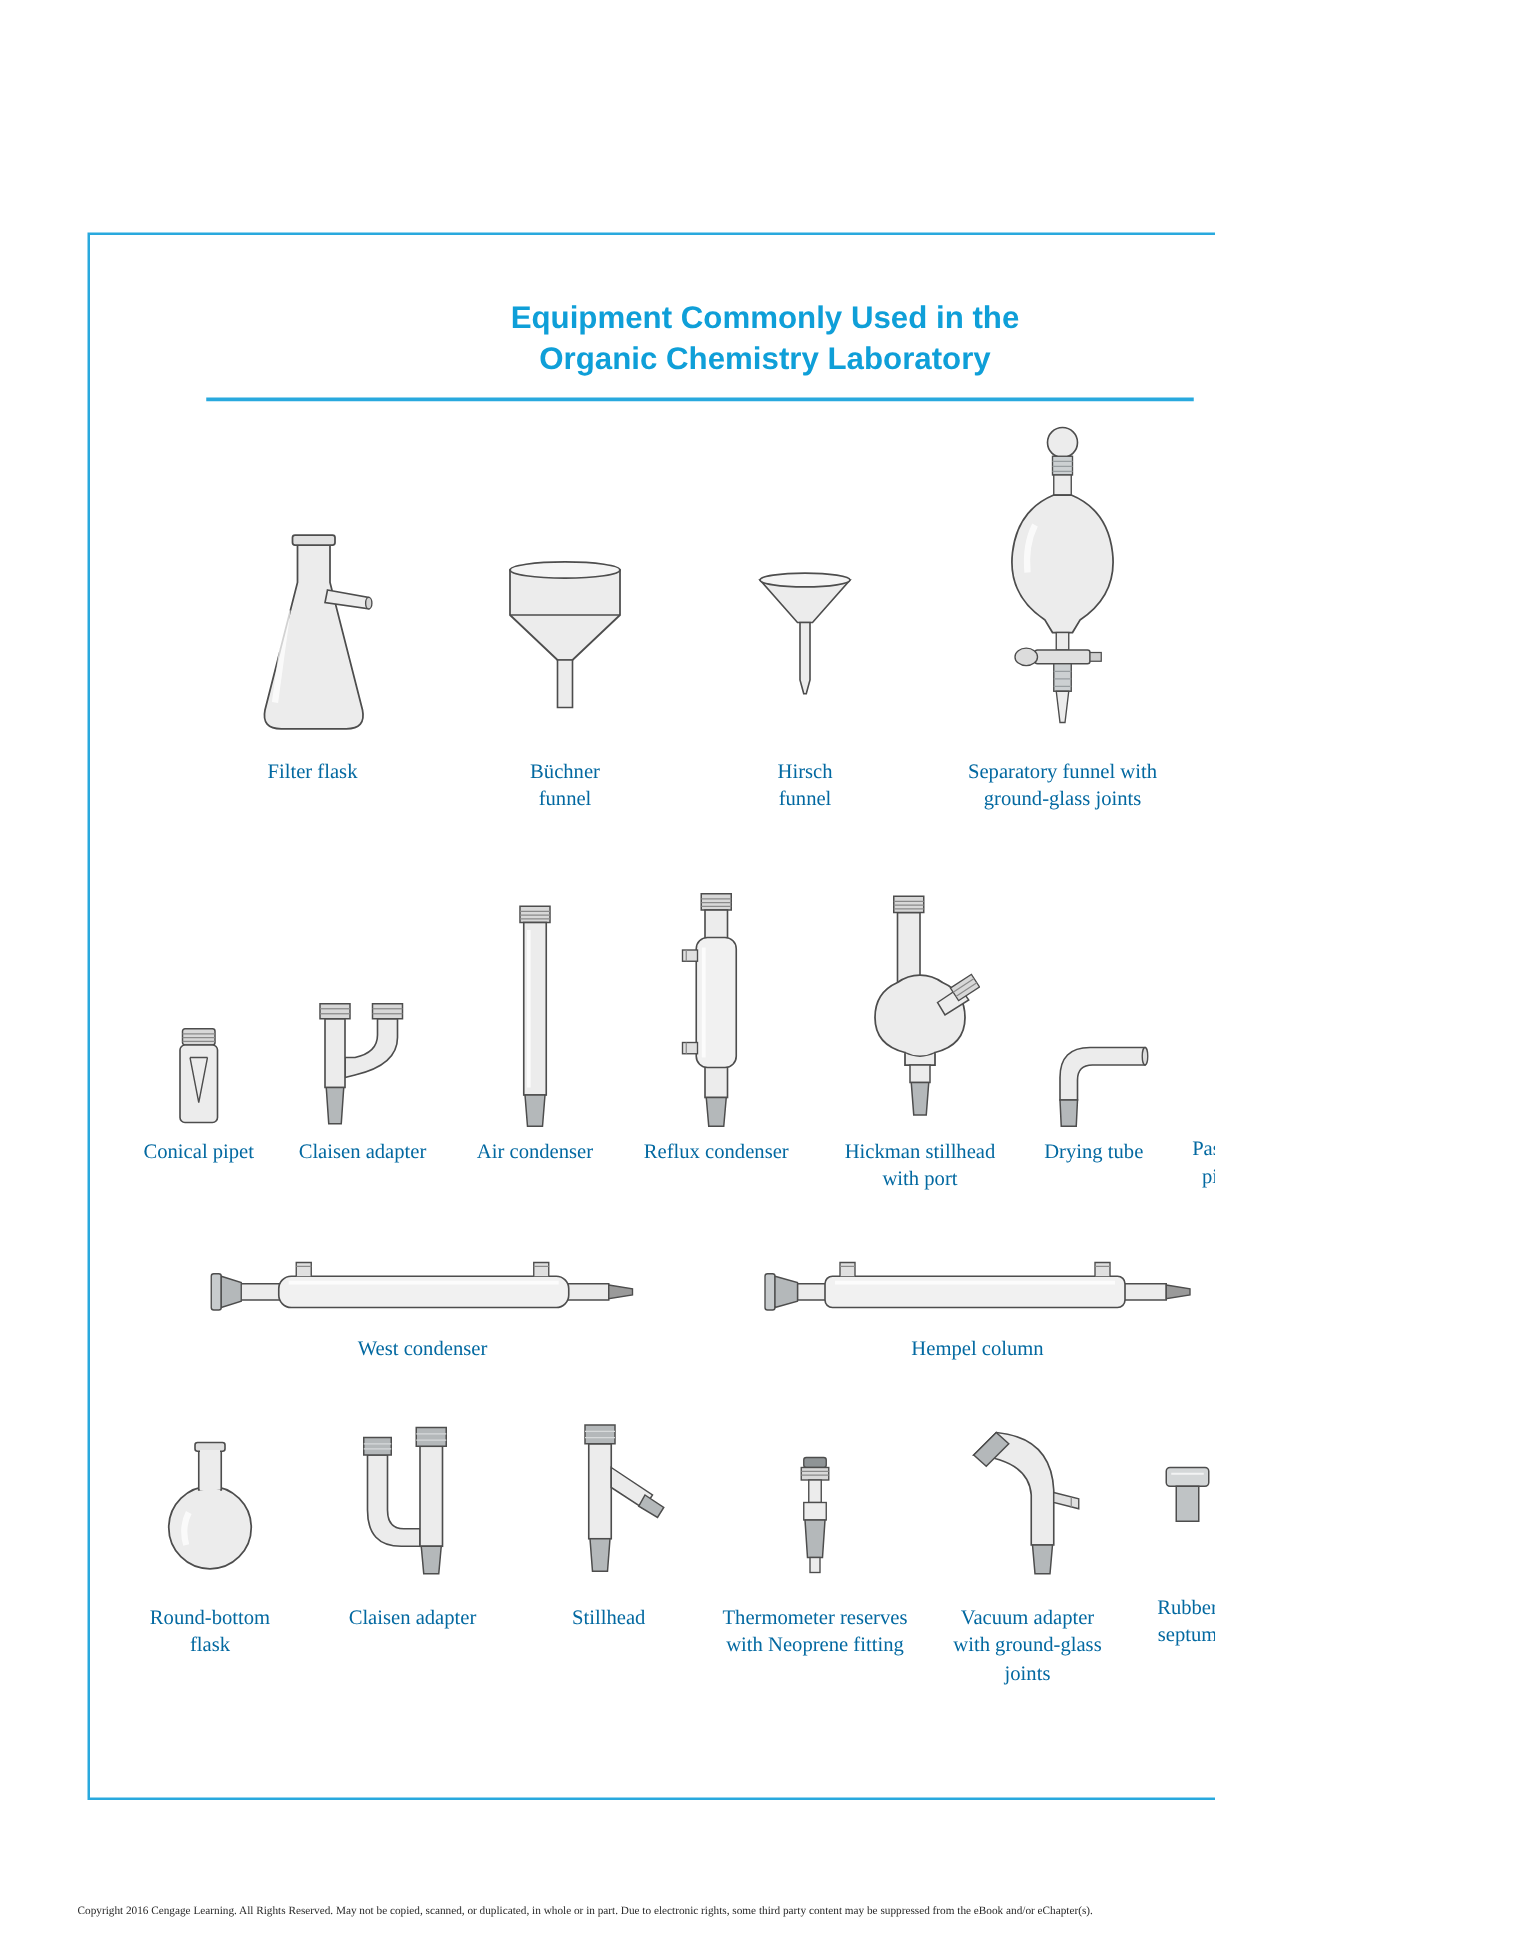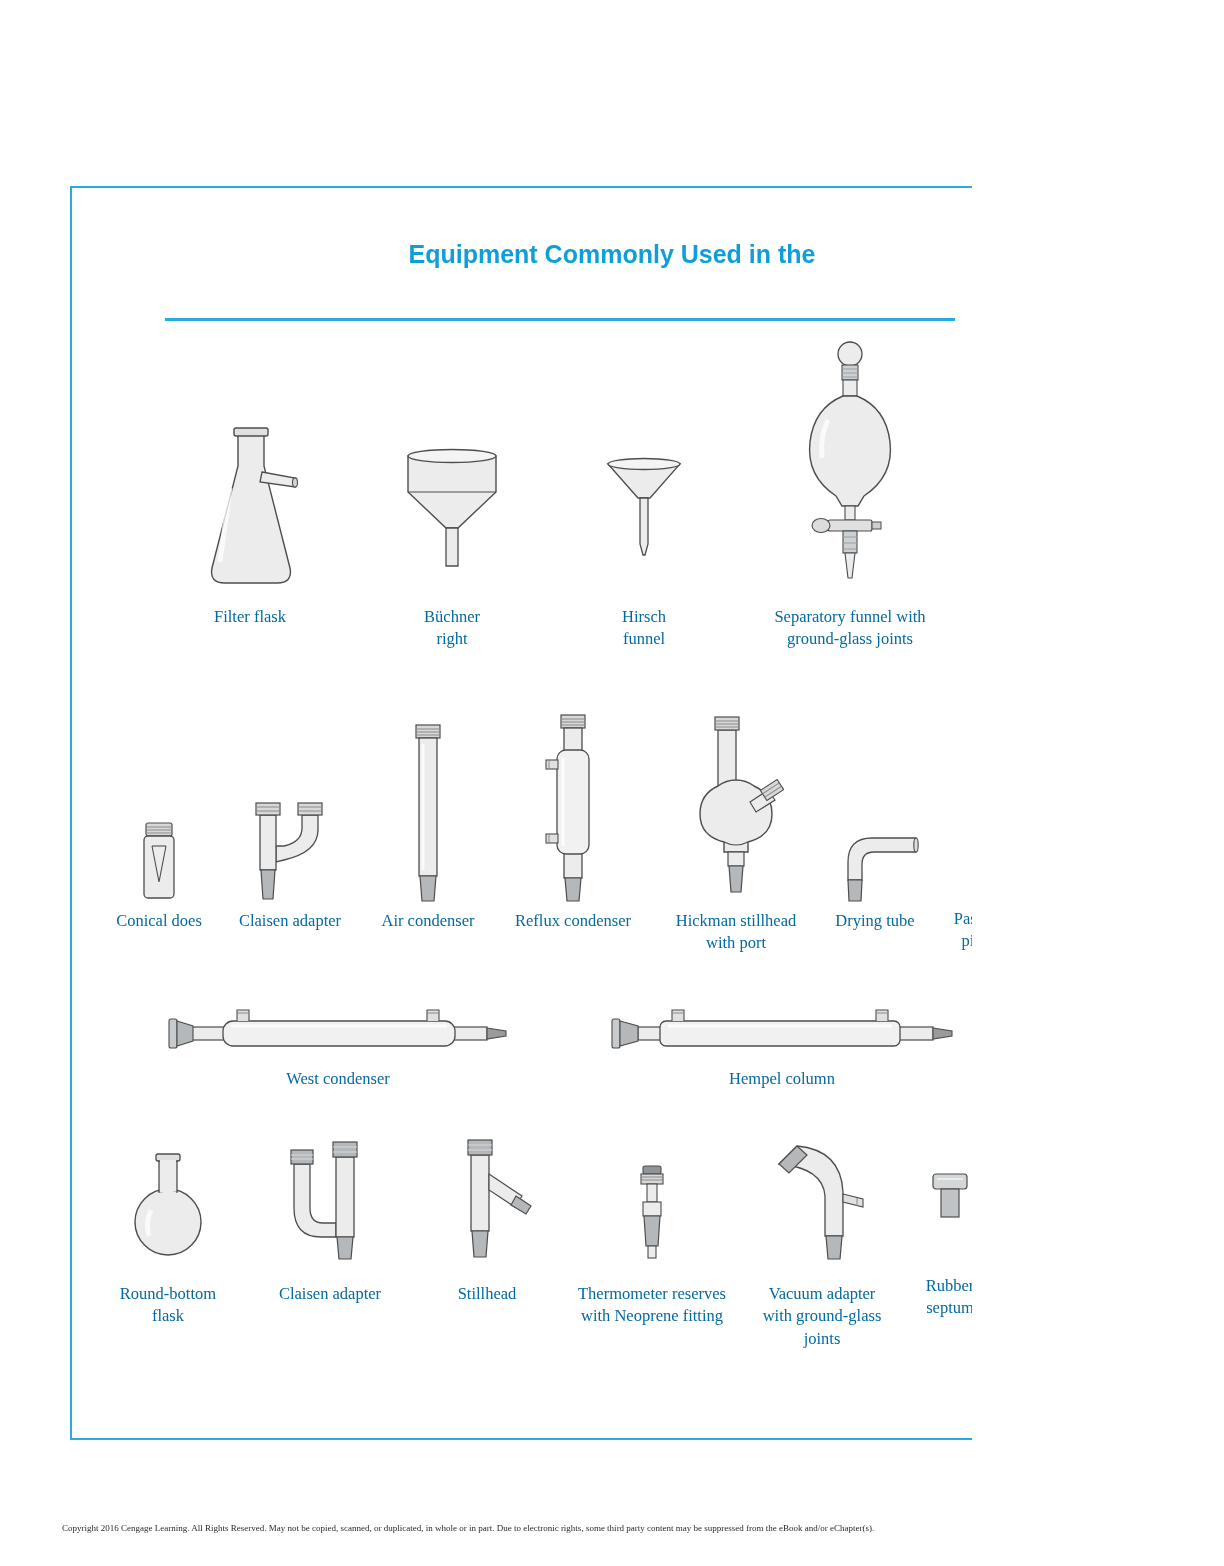--- a/index.html
+++ b/index.html
@@ -29,20 +29,21 @@
 </style>
 </head>
 <body>
 
 <div class="page">
 
   <div class="frame"></div>
 
   <div class="title">
     <div>Equipment Commonly Used in the</div>
+    <div>Organic Chemistry Laboratory</div>
   </div>
 
   <div class="rule"></div>
 
   <div>
     <svg class="eq" style="left:198px;top:422px;width:105px;height:178px" viewBox="0 0 105 178">
       <path d="M40 12 L40 44 L14 146 Q11 161 27 161 L79 161 Q95 161 92 146 L66 44 L66 12 Z" fill="#ececec" stroke="#4d4d4d" stroke-width="1.4"></path>
       <rect x="36" y="6" width="34" height="8" rx="2" fill="#e0e0e0" stroke="#4d4d4d" stroke-width="1.4"></rect>
       <path d="M64 50 L97 56 L97 65 L62 60 Z" fill="#ececec" stroke="#4d4d4d" stroke-width="1.3"></path>
       <ellipse cx="97" cy="60.5" rx="2.5" ry="4.6" fill="#d5d5d5" stroke="#4d4d4d" stroke-width="1.1"></ellipse>
@@ -51,21 +52,21 @@
     <div class="glass-label" style="left:185px;top:606px;width:130px">Filter flask</div>
   </div>
 
   <div>
     <svg class="eq" style="left:396px;top:444px;width:112px;height:128px" viewBox="0 0 112 128">
       <path d="M12 12 L12 48 L50 84 L62 84 L100 48 L100 12 Z" fill="#ececec" stroke="#4d4d4d" stroke-width="1.4"></path>
       <ellipse cx="56" cy="12" rx="44" ry="6.5" fill="#f4f4f4" stroke="#4d4d4d" stroke-width="1.4"></ellipse>
       <line x1="12" y1="48" x2="100" y2="48" stroke="#4d4d4d" stroke-width="1.2"></line>
       <path d="M50 84 L50 122 L62 122 L62 84 Z" fill="#ececec" stroke="#4d4d4d" stroke-width="1.3"></path>
     </svg>
-    <div class="glass-label" style="left:412px;top:606px;width:80px">Büchner right</div>
+    <div class="glass-label" style="left:412px;top:606px;width:80px">Büchner funnel</div>
   </div>
 
   <div>
     <svg class="eq" style="left:603px;top:452px;width:82px;height:108px" viewBox="0 0 82 108">
       <path d="M5 12 L35 46 L47 46 L77 12 Z" fill="#ececec" stroke="#4d4d4d" stroke-width="1.3"></path>
       <ellipse cx="41" cy="12" rx="36" ry="5.5" fill="#f4f4f4" stroke="#4d4d4d" stroke-width="1.3"></ellipse>
       <path d="M37 46 L37 92 L40 103 L42 103 L45 92 L45 46 Z" fill="#ececec" stroke="#4d4d4d" stroke-width="1.3"></path>
     </svg>
     <div class="glass-label" style="left:608px;top:606px;width:72px">Hirsch funnel</div>
   </div>
@@ -105,21 +106,21 @@
   <div>
     <svg class="eq" style="left:139px;top:820px;width:40px;height:84px" viewBox="0 0 40 84">
       <rect x="7" y="3" width="26" height="13" rx="2" fill="#d8d8d8" stroke="#4d4d4d" stroke-width="1.2"></rect>
       <line x1="7" y1="7" x2="33" y2="7" stroke="#8a8a8a" stroke-width="1"></line>
       <line x1="7" y1="10" x2="33" y2="10" stroke="#8a8a8a" stroke-width="1"></line>
       <line x1="7" y1="13" x2="33" y2="13" stroke="#8a8a8a" stroke-width="1"></line>
       <rect x="5" y="16" width="30" height="62" rx="4" fill="#ececec" stroke="#4d4d4d" stroke-width="1.3"></rect>
       <line x1="13" y1="26" x2="27" y2="26" stroke="#4d4d4d" stroke-width="1.1"></line>
       <path d="M13 26 L20 62 L27 26" fill="none" stroke="#4d4d4d" stroke-width="1.1"></path>
     </svg>
-    <div class="glass-label" style="left:109px;top:910px;width:100px">Conical does</div>
+    <div class="glass-label" style="left:109px;top:910px;width:100px">Conical pipet</div>
   </div>
 
   <div>
     <svg class="eq" style="left:244px;top:800px;width:92px;height:104px" viewBox="0 0 92 104">
       <path d="M58 15 L74 15 L74 30 Q74 52 40 60 L32 62 L32 46 L40 46 Q58 42 58 28 Z" fill="#ececec" stroke="#4d4d4d" stroke-width="1.3"></path>
       <path d="M16 15 L32 15 L32 70 L16 70 Z" fill="#ececec" stroke="#4d4d4d" stroke-width="1.3"></path>
       <rect x="12" y="3" width="24" height="12" fill="#d8d8d8" stroke="#4d4d4d" stroke-width="1.2"></rect>
       <line x1="12" y1="7" x2="36" y2="7" stroke="#8a8a8a" stroke-width="1"></line>
       <line x1="12" y1="11" x2="36" y2="11" stroke="#8a8a8a" stroke-width="1"></line>
       <rect x="54" y="3" width="24" height="12" fill="#d8d8d8" stroke="#4d4d4d" stroke-width="1.2"></rect>

